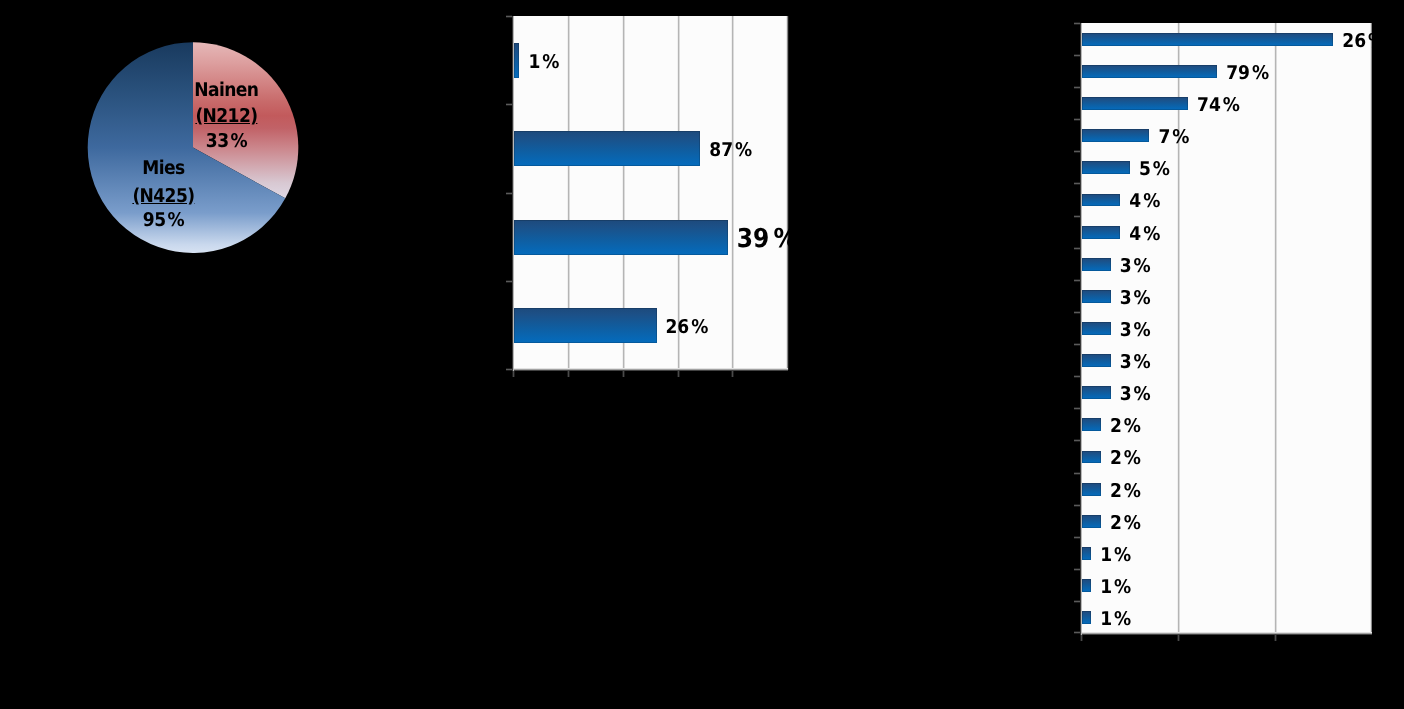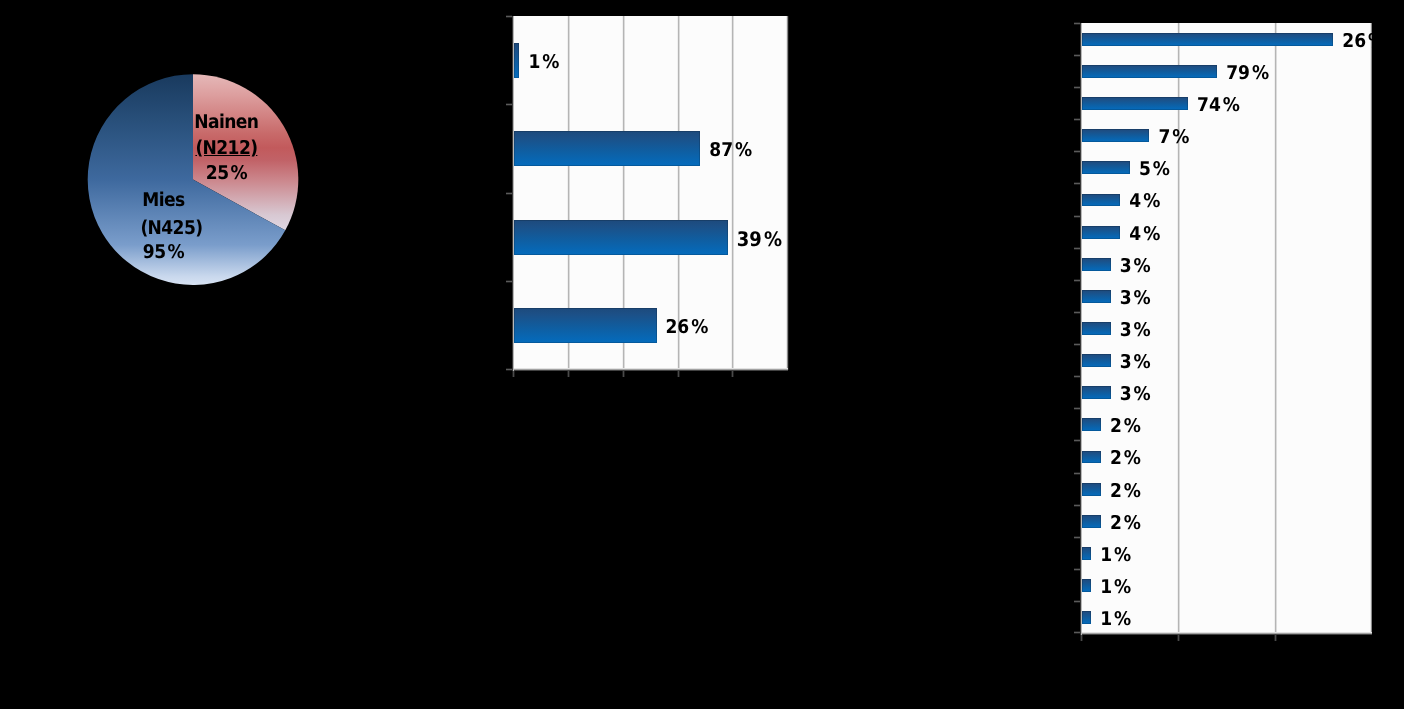--- a/index.html
+++ b/index.html
@@ -15,21 +15,21 @@
   .axisline{position:absolute;background:#7f7f7f;}
   .pielabel{position:absolute;color:#000;font-weight:bold;text-align:center;white-space:nowrap;transform:translateZ(0);}
   .pl-name{font-size:19px;letter-spacing:-0.6px;}
   .pl-pct{font-size:19px;letter-spacing:-0.6px;word-spacing:-3.4px;}
 </style>
 </head>
 <body>
 
 <div class="stage">
 
-  <div class="chart" id="pie-chart" style="left:0px;top:0px;width:400px;height:300px;margin-top:32px;">
+  <div class="chart" id="pie-chart" style="left:0px;top:0px;width:400px;height:300px;">
     <svg width="400" height="300" style="position:absolute;left:0;top:0">
       <defs>
         <linearGradient id="gblue" x1="0" y1="42.3" x2="0" y2="252.9" gradientUnits="userSpaceOnUse">
           <stop offset="0%" stop-color="#193a5e"></stop>
           <stop offset="26%" stop-color="#2b537f"></stop>
           <stop offset="50%" stop-color="#3e699e"></stop>
           <stop offset="81%" stop-color="#7a9dcb"></stop>
           <stop offset="96%" stop-color="#c9d8ed"></stop>
           <stop offset="100%" stop-color="#d7e2f2"></stop>
         </linearGradient>
@@ -43,25 +43,25 @@
           <stop offset="90%" stop-color="#d8c8d2"></stop>
           <stop offset="100%" stop-color="#e0d8e4"></stop>
         </linearGradient>
       </defs>
       <path id="slice-nainen" fill="url(#gred)" stroke="none" d="M 193 147.6 L 193.00 42.30 A 105.3 105.3 0 0 1 285.28 198.33 Z"></path>
       <path id="slice-mies" fill="url(#gblue)" stroke="none" d="M 193 147.6 L 285.28 198.33 A 105.3 105.3 0 1 1 193.00 42.30 Z"></path>
     </svg>
     <div class="pielabel" style="left:176.4px;top:77.3px;width:100px;height:76px;">
       <div class="pl-name" style="position:absolute;left:0;top:0px;width:100px;line-height:26px;">Nainen</div>
       <div class="pl-name" style="position:absolute;left:0;top:26.1px;width:100px;line-height:26px;text-decoration:underline;">(N212)</div>
-      <div class="pl-pct" style="position:absolute;left:0;top:50.6px;width:100px;line-height:26px;">25 %</div>
+      <div class="pl-pct" style="position:absolute;left:0;top:50.6px;width:100px;line-height:26px;">33 %</div>
     </div>
     <div class="pielabel" style="left:113.4px;top:154.9px;width:100px;height:76px;">
       <div class="pl-name" style="position:absolute;left:0;top:0px;width:100px;line-height:26px;">Mies</div>
-      <div class="pl-name" style="position:absolute;left:8px;top:27.8px;width:100px;line-height:26px;">(N425)</div>
+      <div class="pl-name" style="position:absolute;left:0;top:27.8px;width:100px;line-height:26px;text-decoration:underline;">(N425)</div>
       <div class="pl-pct" style="position:absolute;left:0;top:52.2px;width:100px;line-height:26px;">95 %</div>
     </div>
   </div>
 
   <div class="chart" id="chart2" style="left:500px;top:8px;width:330px;height:380px;">
       <div class="plot" style="left: 13.2px; top: 8px; width: 274.1px; height: 354px; background: rgb(252, 252, 252);">
         <div class="gridv" style="left: 53.82px; top: 0px; width: 3px; height: 354px; background: linear-gradient(to right, rgb(240, 240, 240) 0px, rgb(240, 240, 240) 33.3%, rgb(181, 181, 181) 33.3%, rgb(181, 181, 181) 66.6%, rgb(220, 220, 220) 66.6%, rgb(220, 220, 220) 100%);"></div>
         <div class="gridv" style="left: 108.64px; top: 0px; width: 3px; height: 354px; background: linear-gradient(to right, rgb(240, 240, 240) 0px, rgb(240, 240, 240) 33.3%, rgb(181, 181, 181) 33.3%, rgb(181, 181, 181) 66.6%, rgb(220, 220, 220) 66.6%, rgb(220, 220, 220) 100%);"></div>
         <div class="gridv" style="left: 163.46px; top: 0px; width: 3px; height: 354px; background: linear-gradient(to right, rgb(240, 240, 240) 0px, rgb(240, 240, 240) 33.3%, rgb(181, 181, 181) 33.3%, rgb(181, 181, 181) 66.6%, rgb(220, 220, 220) 66.6%, rgb(220, 220, 220) 100%);"></div>
         <div class="gridv" style="left: 218.28px; top: 0px; width: 3px; height: 354px; background: linear-gradient(to right, rgb(240, 240, 240) 0px, rgb(240, 240, 240) 33.3%, rgb(181, 181, 181) 33.3%, rgb(181, 181, 181) 66.6%, rgb(220, 220, 220) 66.6%, rgb(220, 220, 220) 100%);"></div>
@@ -77,21 +77,21 @@
       <div class="tick" style="left: 6.2px; top: 95px; width: 6px; height: 3px; background: linear-gradient(rgb(28, 28, 28) 0px, rgb(28, 28, 28) 33.3%, rgb(90, 90, 90) 33.3%, rgb(90, 90, 90) 66.6%, rgb(28, 28, 28) 66.6%, rgb(28, 28, 28) 100%);"></div>
       <div class="tick" style="left: 6.2px; top: 184px; width: 6px; height: 3px; background: linear-gradient(rgb(28, 28, 28) 0px, rgb(28, 28, 28) 33.3%, rgb(90, 90, 90) 33.3%, rgb(90, 90, 90) 66.6%, rgb(28, 28, 28) 66.6%, rgb(28, 28, 28) 100%);"></div>
       <div class="tick" style="left: 6.2px; top: 272px; width: 6px; height: 3px; background: linear-gradient(rgb(28, 28, 28) 0px, rgb(28, 28, 28) 33.3%, rgb(90, 90, 90) 33.3%, rgb(90, 90, 90) 66.6%, rgb(28, 28, 28) 66.6%, rgb(28, 28, 28) 100%);"></div>
       <div class="tick" style="left: 6.2px; top: 360px; width: 6px; height: 3px; background: linear-gradient(rgb(28, 28, 28) 0px, rgb(28, 28, 28) 33.3%, rgb(90, 90, 90) 33.3%, rgb(90, 90, 90) 66.6%, rgb(28, 28, 28) 66.6%, rgb(28, 28, 28) 100%);"></div>
       <div class="tick" style="left: 12.2px; top: 362.6px; width: 3px; height: 6px; background: linear-gradient(to right, rgb(28, 28, 28) 0px, rgb(28, 28, 28) 33.3%, rgb(74, 74, 74) 33.3%, rgb(74, 74, 74) 66.6%, rgb(28, 28, 28) 66.6%, rgb(28, 28, 28) 100%);"></div>
       <div class="bar" style="left: 14px; top: 34.75px; width: 5.48px; height: 35px; background: linear-gradient(rgb(29, 74, 124) 0%, rgb(28, 80, 135) 18%, rgb(16, 93, 159) 54%, rgb(6, 105, 184) 91%, rgb(5, 107, 187) 100%); box-shadow: rgba(0, 0, 0, 0.16) 0px 0px 0px 1px inset;"></div>
       <div class="dlabel" style="left: 28.38px; top: 42.67px; font-size: 19px; line-height: 22px;">1 %</div>
       <div class="bar" style="left: 14px; top: 123.25px; width: 186.39px; height: 35px; background: linear-gradient(rgb(29, 74, 124) 0%, rgb(28, 80, 135) 18%, rgb(16, 93, 159) 54%, rgb(6, 105, 184) 91%, rgb(5, 107, 187) 100%); box-shadow: rgba(0, 0, 0, 0.16) 0px 0px 0px 1px inset;"></div>
       <div class="dlabel" style="left: 209.29px; top: 131.17px; font-size: 19px; line-height: 22px;">87 %</div>
       <div class="bar" style="left: 14px; top: 211.75px; width: 213.8px; height: 35px; background: linear-gradient(rgb(29, 74, 124) 0%, rgb(28, 80, 135) 18%, rgb(16, 93, 159) 54%, rgb(6, 105, 184) 91%, rgb(5, 107, 187) 100%); box-shadow: rgba(0, 0, 0, 0.16) 0px 0px 0px 1px inset;"></div>
-      <div class="dlabel" style="left: 236.7px; top: 219.67px; font-size: 20px; line-height: 22px;">39 %</div>
+      <div class="dlabel" style="left: 236.7px; top: 219.67px; font-size: 26px; line-height: 22px;">39 %</div>
       <div class="bar" style="left: 14px; top: 300.25px; width: 142.53px; height: 35px; background: linear-gradient(rgb(29, 74, 124) 0%, rgb(28, 80, 135) 18%, rgb(16, 93, 159) 54%, rgb(6, 105, 184) 91%, rgb(5, 107, 187) 100%); box-shadow: rgba(0, 0, 0, 0.16) 0px 0px 0px 1px inset;"></div>
       <div class="dlabel" style="left: 165.43px; top: 308.17px; font-size: 19px; line-height: 22px;">26 %</div>
     </div>
 
   <div class="chart" id="chart3" style="left:1068px;top:12px;width:304.4px;height:640px;">
       <div class="plot" style="left: 12.9px; top: 11.34px; width: 290.5px; height: 611.1px; background: rgb(252, 252, 252);">
         <div class="gridv" style="left: 95.83px; top: 0px; width: 3px; height: 611.1px; background: linear-gradient(to right, rgb(240, 240, 240) 0px, rgb(240, 240, 240) 33.3%, rgb(181, 181, 181) 33.3%, rgb(181, 181, 181) 66.6%, rgb(220, 220, 220) 66.6%, rgb(220, 220, 220) 100%);"></div>
         <div class="gridv" style="left: 192.67px; top: 0px; width: 3px; height: 611.1px; background: linear-gradient(to right, rgb(240, 240, 240) 0px, rgb(240, 240, 240) 33.3%, rgb(181, 181, 181) 33.3%, rgb(181, 181, 181) 66.6%, rgb(220, 220, 220) 66.6%, rgb(220, 220, 220) 100%);"></div>
       </div>
       <div style="position: absolute; left: 302.4px; top: 11.34px; width: 3px; height: 611.1px; background: linear-gradient(to right, rgb(232, 232, 232) 0px, rgb(232, 232, 232) 33.3%, rgb(138, 138, 138) 33.3%, rgb(138, 138, 138) 66.6%, rgb(26, 26, 26) 66.6%, rgb(26, 26, 26) 100%);"></div>

